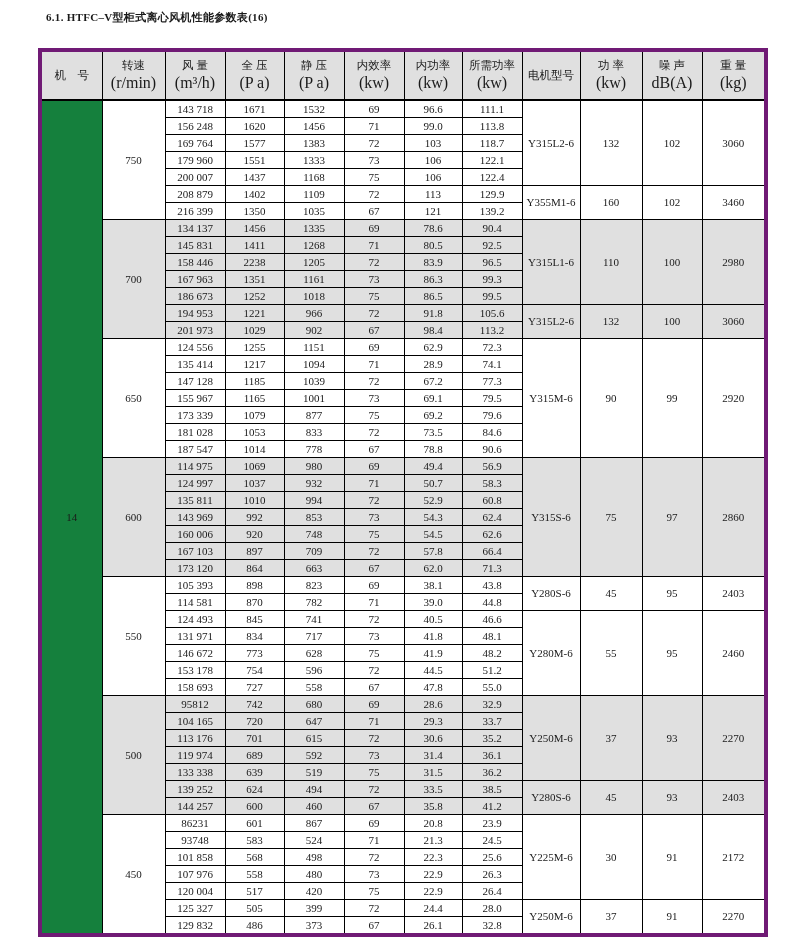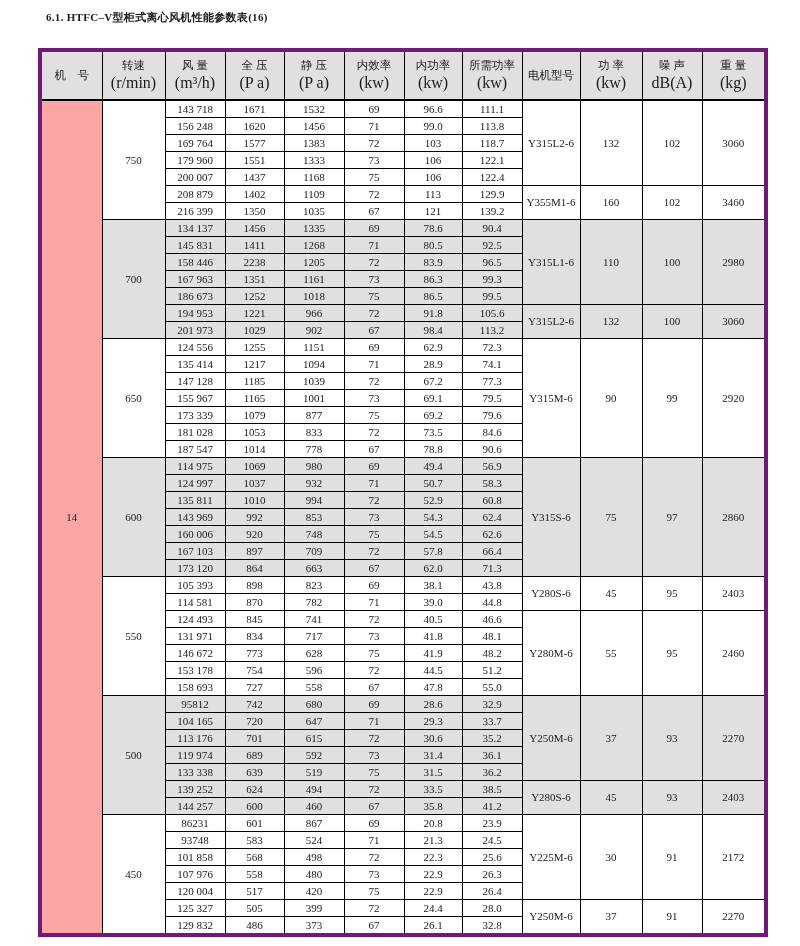--- a/index.html
+++ b/index.html
@@ -28,21 +28,21 @@
   table.fan-table thead th{
     height:47px;
     background:#e0e0e0;
     border-bottom:2px solid #000;
     font-weight:normal;
   }
   .th-name{font-size:11.5px;}
   .th-unit{font-size:16px;margin-top:3px;}
   table.fan-table tbody td{height:16px;background:#ffffff;}
   table.fan-table tbody td.shaded{background:#e0e0e0;}
-  table.fan-table tbody td.machine{background:#fca5a5;}
+  table.fan-table tbody td.machine{background:#15803d;}
 </style>
 </head>
 <body>
 
 <div class="page-title">6.1. HTFC–V型柜式离心风机性能参数表(16)</div>
 
 <div class="fan-table-wrap">
   <table class="fan-table">
     <colgroup>
       <col style="width:62px">

